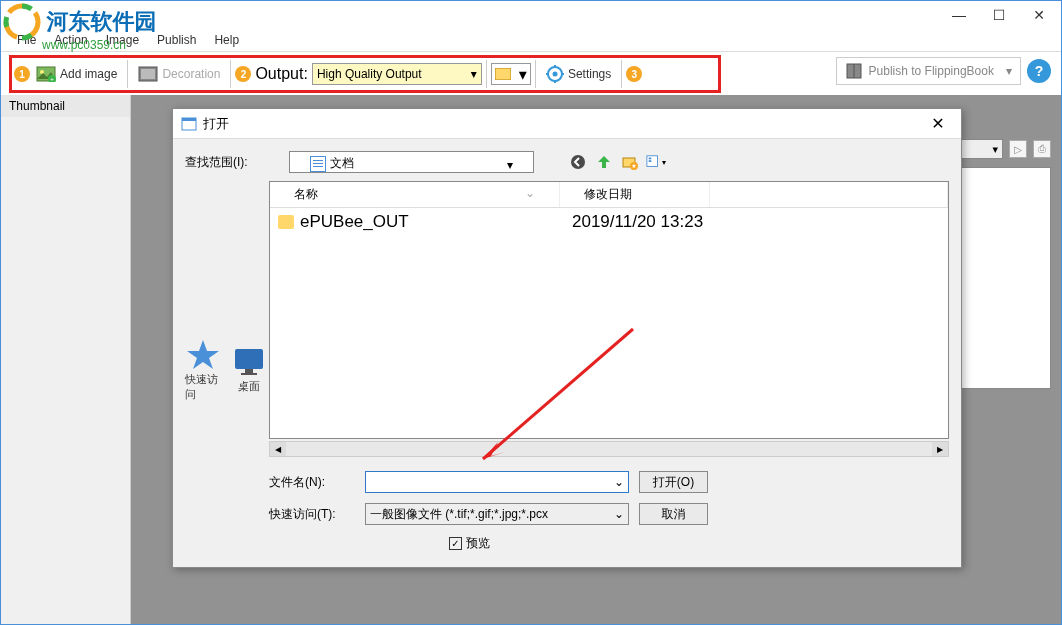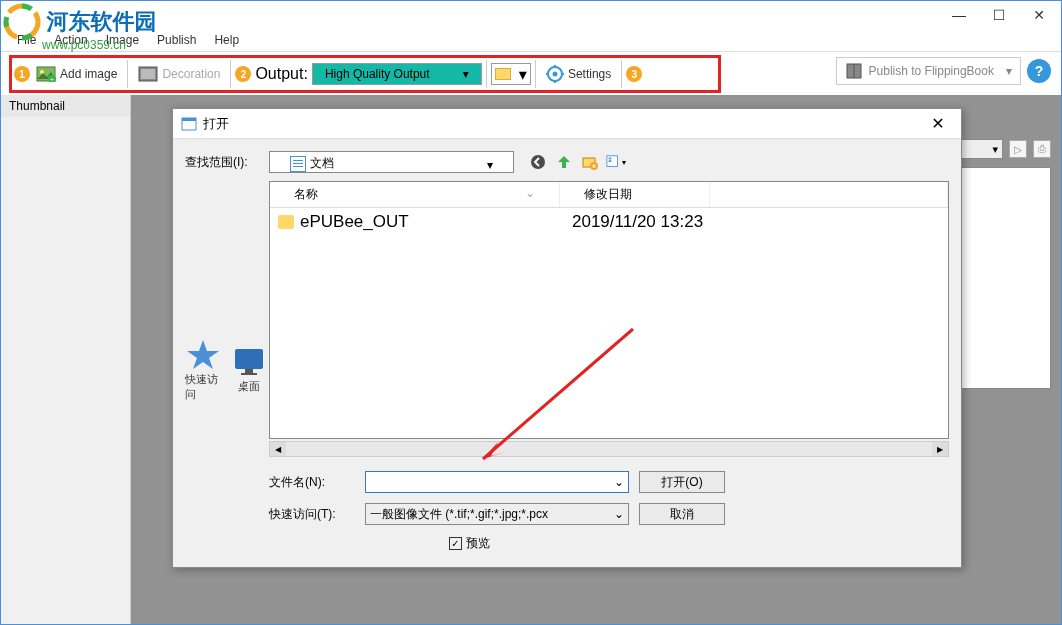--- a/index.html
+++ b/index.html
@@ -25,21 +25,21 @@
     .toolbar-outer { border: 3px solid #e52222; margin: 3px 340px 3px 8px; padding: 2px; display: flex; align-items: center; height: 38px; }
     .toolbar-right { position: absolute; top: 56px; right: 10px; display: flex; align-items: center; gap: 6px; }
     .tb-sep { width: 1px; height: 28px; background: #ccc; margin: 0 4px; }
     .num-badge { width: 16px; height: 16px; border-radius: 50%; display: inline-flex; align-items: center; justify-content: center; font-size: 10px; font-weight: bold; color: #fff; }
     .badge-1 { background: #f5a623; }
     .badge-2 { background: #f5a623; }
     .badge-3 { background: #f5a623; }
     .tb-btn { display: flex; align-items: center; gap: 4px; padding: 2px 6px; font-size: 12px; color: #333; }
     .tb-btn.disabled { color: #aaa; }
     .tb-icon { width: 20px; height: 16px; }
-    .output-combo { width: 170px; height: 22px; border: 1px solid #999; background: #14b8a6; font-size: 12px; padding: 0 12px; display: flex; align-items: center; justify-content: space-between; }
+    .output-combo { width: 170px; height: 22px; border: 1px solid #999; background: #fef9c3; font-size: 12px; padding: 0 4px; display: flex; align-items: center; justify-content: space-between; }
     .small-combo { width: 40px; height: 22px; border: 1px solid #999; background: #fff; display: flex; align-items: center; justify-content: space-between; padding: 0 3px; }
     .publish-btn { display: flex; align-items: center; gap: 6px; border: 1px solid #ccc; padding: 4px 8px; font-size: 12px; color: #888; }
     .help-icon { width: 24px; height: 24px; border-radius: 50%; background: #3498db; color: #fff; display: flex; align-items: center; justify-content: center; font-weight: bold; font-size: 14px; }
     .gear-icon { width: 18px; height: 18px; }
     
     
     .content { position: absolute; top: 94px; left: 0; right: 0; bottom: 0; display: flex; }
     .thumbnail-pane { width: 130px; background: #f0f0f0; border-right: 1px solid #ccc; }
     .thumbnail-header { font-size: 12px; padding: 4px 8px; background: #e8e8e8; }
     .main-pane { flex: 1; background: #929292; position: relative; }
@@ -47,21 +47,21 @@
     .fit-combo { width: 60px; height: 20px; border: 1px solid #888; background: #eee; font-size: 11px; padding: 0 4px; display: flex; align-items: center; justify-content: space-between; }
     .small-icon-btn { width: 18px; height: 18px; border: 1px solid #aaa; background: #f5f5f5; display: flex; align-items: center; justify-content: center; font-size: 10px; color: #888; }
     .preview-box { position: absolute; top: 72px; right: 10px; width: 220px; height: 222px; background: #fff; border: 1px solid #888; }
     
     
     .dialog { position: absolute; top: 108px; left: 172px; width: 790px; height: 460px; background: #f0f0f0; border: 1px solid #888; box-shadow: 2px 2px 8px rgba(0,0,0,0.3); z-index: 200; }
     .dialog-title { height: 30px; display: flex; align-items: center; justify-content: space-between; padding: 0 8px; background: #fff; border-bottom: 1px solid #ddd; }
     .dialog-title-left { display: flex; align-items: center; gap: 6px; font-size: 13px; }
     .dialog-close { width: 30px; height: 24px; display: flex; align-items: center; justify-content: center; }
     .dialog-body { padding: 12px; }
-    .lookin-row { display: flex; align-items: center; gap: 4px; margin-bottom: 8px; }
+    .lookin-row { display: flex; align-items: center; gap: 24px; margin-bottom: 8px; }
     .lookin-label { font-size: 12px; width: 80px; }
     .lookin-combo { width: 245px; height: 22px; border: 1px solid #888; background: #fff; display: flex; align-items: flex-end; padding: 0 20px; font-size: 12px; gap: 4px; }
     .lookin-combo .arrow { margin-left: auto; }
     .nav-icons { display: flex; gap: 6px; margin-left: 10px; }
     .nav-icon { width: 20px; height: 20px; display: flex; align-items: center; justify-content: center; font-size: 14px; }
     
     .dialog-main { display: flex; gap: 8px; }
     .places { width: 76px; display: flex; flex-direction: row; gap: 10px; align-items: center; padding-top: 6px; }
     .place { display: flex; flex-direction: column; align-items: center; gap: 2px; font-size: 11px; color: #333; }
     .place-icon { width: 36px; height: 32px; }
@@ -75,21 +75,21 @@
     .file-row { display: flex; align-items: center; padding: 4px 8px; font-size: 17px; gap: 6px; }
     .folder-icon { width: 16px; height: 14px; background: #ffd76a; border-radius: 2px; }
     .file-scroll { height: 16px; background: #e8e8e8; border: 1px solid #ccc; margin-top: 2px; position: relative; }
     .scroll-arrow { position: absolute; width: 16px; height: 14px; background: #ddd; top: 0; display: flex; align-items: center; justify-content: center; font-size: 8px; }
     
     .bottom-rows { margin-top: 14px; }
     .form-row { display: flex; align-items: center; gap: 10px; margin-bottom: 10px; }
     .form-label { width: 86px; font-size: 12px; }
     .form-input { width: 264px; height: 22px; border: 1px solid #3078c8; background: #fff; padding: 0 4px; font-size: 12px; display: flex; align-items: center; justify-content: space-between; }
     .form-select { width: 264px; height: 22px; border: 1px solid #888; background: #eee; padding: 0 4px; font-size: 12px; display: flex; align-items: center; justify-content: space-between; }
-    .form-btn { width: 86px; height: 22px; border: 1px solid #888; background: #eaeaea; font-size: 12px; }
+    .form-btn { width: 69px; height: 22px; border: 1px solid #888; background: #eaeaea; font-size: 12px; }
     .preview-check { display: flex; align-items: center; gap: 4px; font-size: 12px; margin-left: 180px; margin-top: 10px; }
     .checkbox { width: 13px; height: 13px; border: 1px solid #333; display: flex; align-items: center; justify-content: center; font-size: 10px; }
     
     
     .red-arrow { position: absolute; top: 215px; left: 290px; z-index: 10; pointer-events: none; }
     
     .doc-icon { width: 16px; height: 16px; background: #fff; border: 1px solid #4a90d9; position: relative; }
     .doc-icon::after { content: ''; position: absolute; top: 3px; left: 2px; right: 2px; height: 1px; background: #4a90d9; box-shadow: 0 3px 0 #4a90d9, 0 6px 0 #4a90d9; }
   </style>
 </head>

